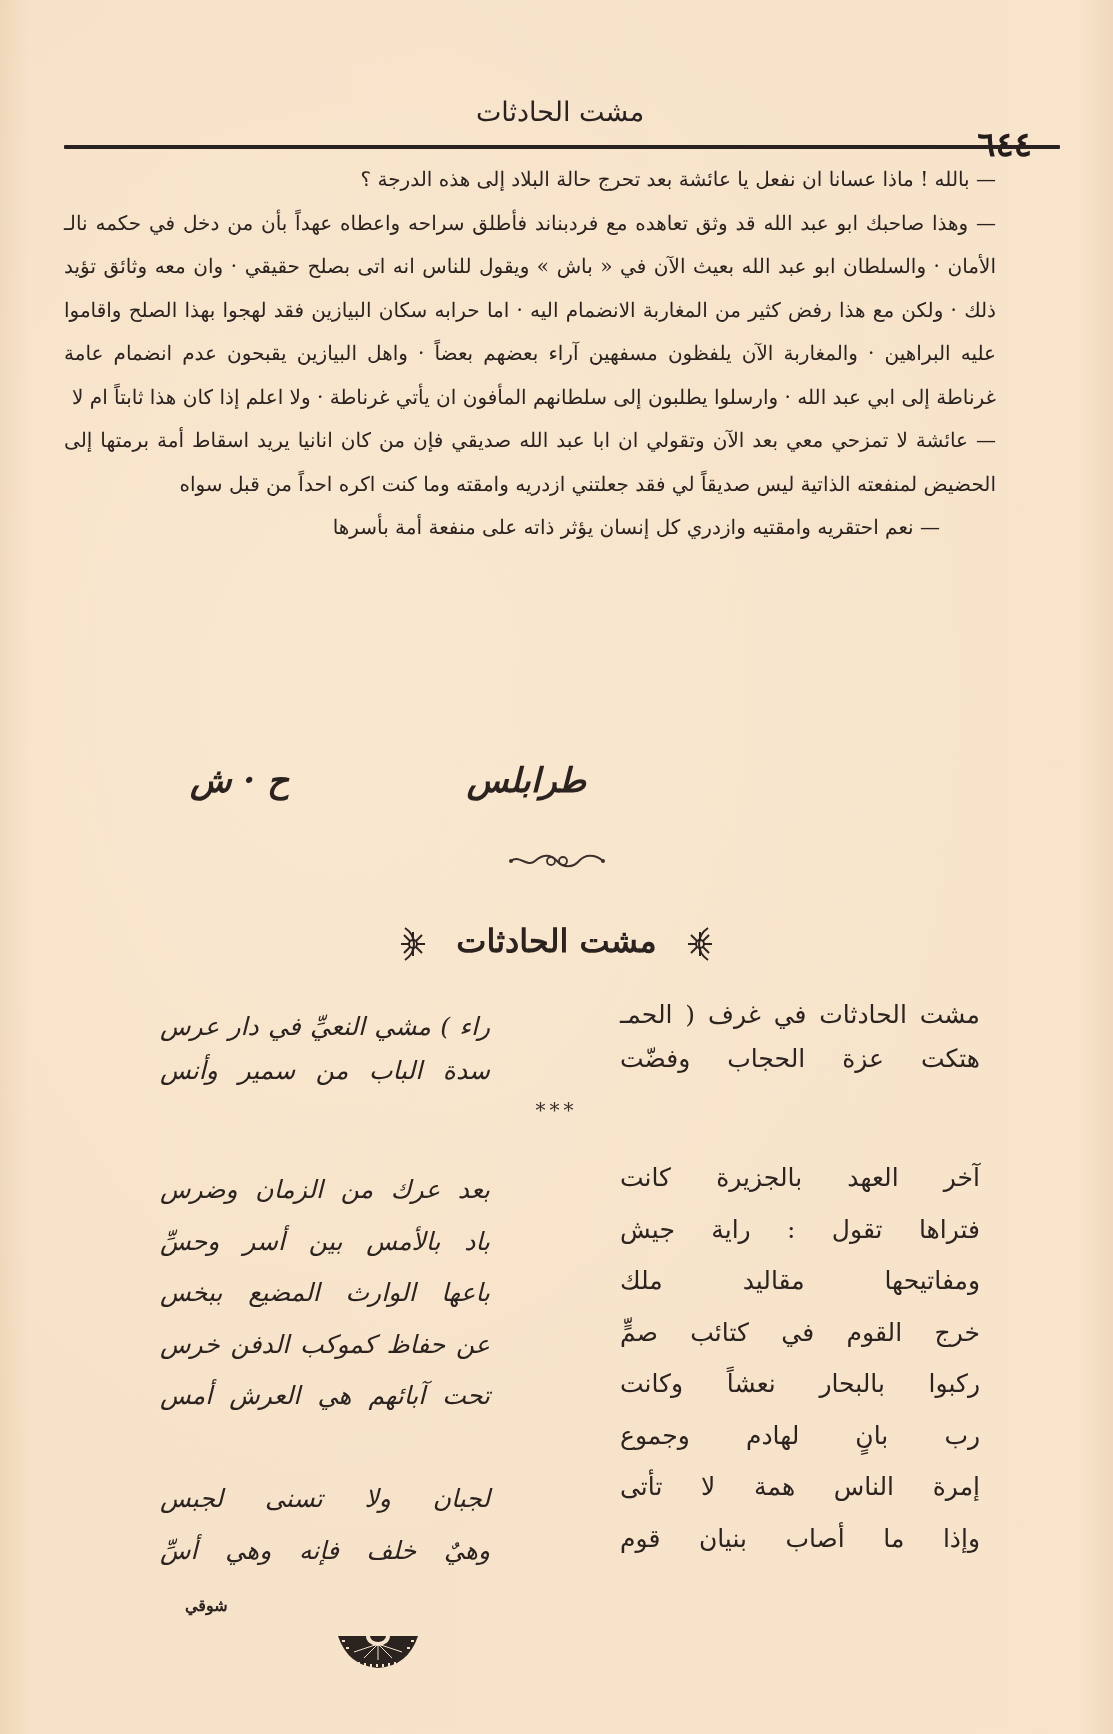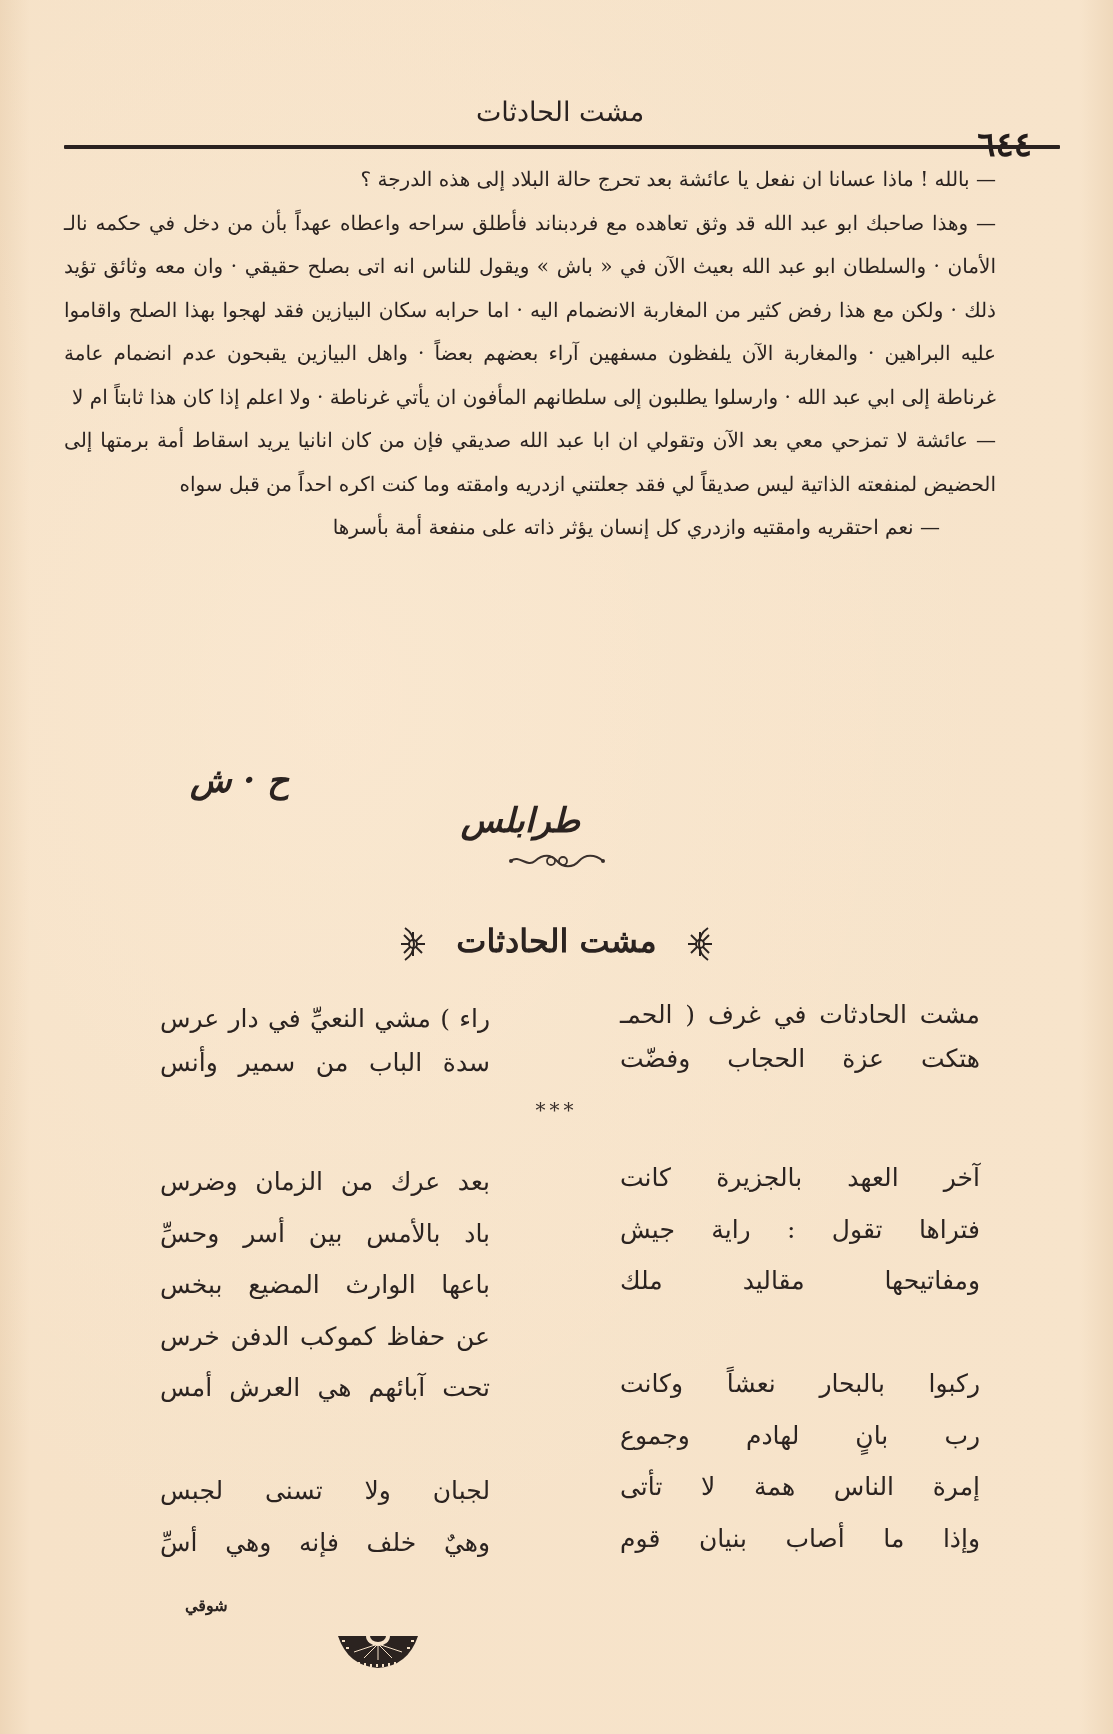--- a/index.html
+++ b/index.html
@@ -77,21 +77,21 @@
     .signature {
       position: absolute;
       top: 760px;
       left: 190px;
       width: 400px;
       direction: rtl;
       font-size: 34px;
       font-style: italic;
       font-weight: bold;
     }
-    .sig-place { position: absolute; right: 10px; top: 0; margin-top: 40px; }
+    .sig-place { position: absolute; right: 4px; top: 0; }
     .sig-initials { position: absolute; left: 0; top: 0; }
     .flourish {
       position: absolute;
       top: 852px;
       left: 507px;
       width: 100px;
       height: 18px;
     }
     .section-title {
       position: absolute;
@@ -125,24 +125,25 @@
       position: absolute;
       right: 0;
       top: 0;
       width: 360px;
       text-align: justify;
       text-align-last: justify;
     }
     .poem .hemi-2 {
       position: absolute;
       left: 20px;
-      top: 4px;
+      top: 12px;
       width: 330px;
       text-align: justify;
       text-align-last: justify;
+      font-style: italic;
     }
     .poem-a { top: 1000px; }
     .poem-b { top: 1153px; line-height: 50px; }
     .poem-b .verse { height: 51.5px; }
     .stars-sep {
       position: absolute;
       top: 1098px;
       left: 0;
       width: 1113px;
       text-align: center;
@@ -241,20 +242,21 @@
     </div>
     <div class="verse">
       <span class="hemi-1">فتراها تقول : راية جيش</span>
       <span class="hemi-2">باد بالأمس بين أسر وحسِّ</span>
     </div>
     <div class="verse">
       <span class="hemi-1">ومفاتيحها مقاليد ملك</span>
       <span class="hemi-2">باعها الوارث المضيع ببخس</span>
     </div>
     <div class="verse">
+      <span class="hemi-1">خرج القوم في كتائب صمٍّ</span>
       <span class="hemi-2">عن حفاظ كموكب الدفن خرس</span>
     </div>
     <div class="verse">
       <span class="hemi-1">ركبوا بالبحار نعشاً وكانت</span>
       <span class="hemi-2">تحت آبائهم هي العرش أمس</span>
     </div>
     <div class="verse">
       <span class="hemi-1">رب بانٍ لهادم وجموع</span>
     </div>
     <div class="verse">

